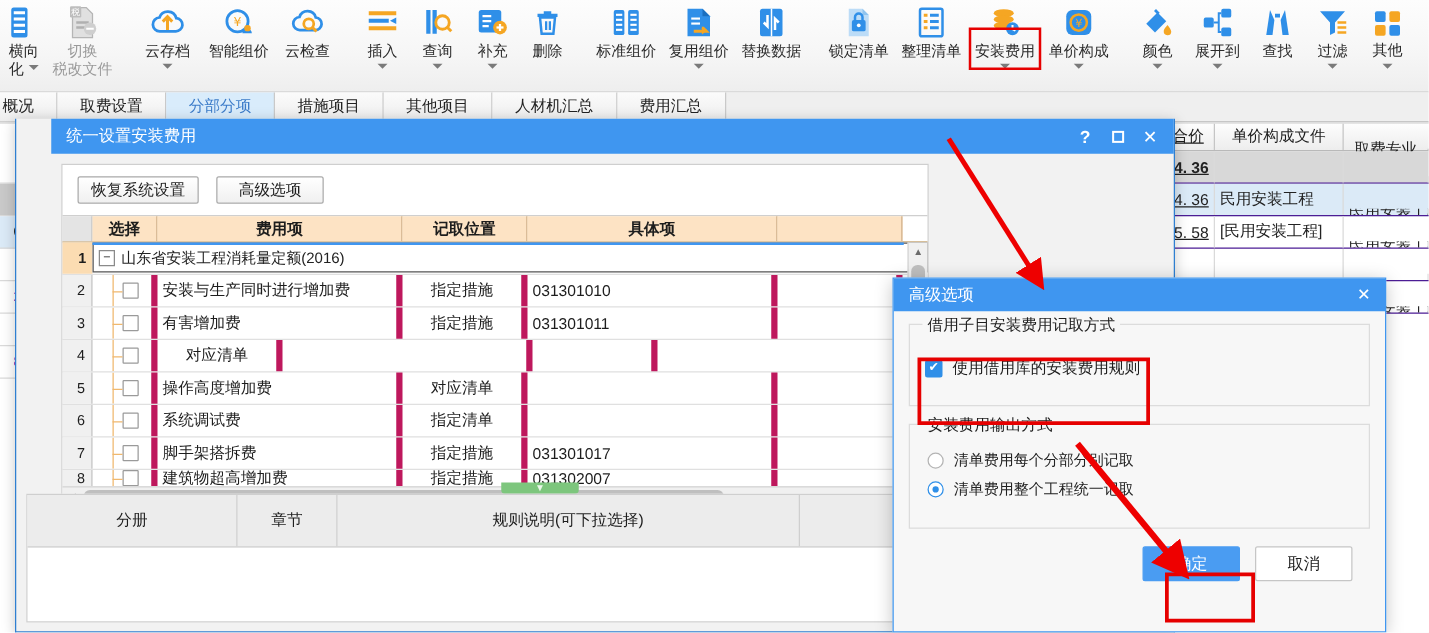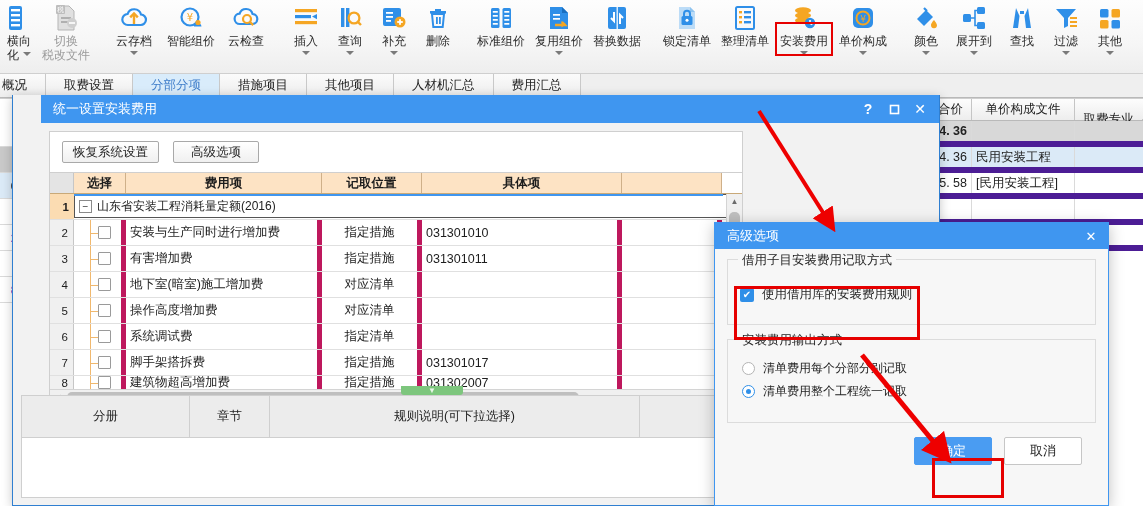--- a/index.html
+++ b/index.html
@@ -64,25 +64,25 @@
     position: absolute; left: 0; top: 98px; width: 1143px; height: 408px;
     background: #fff; border-top: 1px solid #cfcfcf;
   }
   .bg-head {
     position: absolute; left: 930px; top: 0; height: 22px; width: 213px;
     display: flex; box-sizing: border-box;
     background: linear-gradient(to bottom,#fdfdfd,#ededed);
     border-bottom: 1px solid #b9b9b9;
   }
   .bg-head .c { border-right:1px solid #c5c5c5; display:flex;align-items:center;justify-content:center; font-size:12.5px; color:#1d1d1d; box-sizing:border-box;}
-  .bg-row { position:absolute; left:930px; width:213px; height:26px; display:flex; box-sizing:border-box; border-bottom:6px solid #4c1d95;}
+  .bg-row { position:absolute; left:930px; width:213px; height:26px; display:flex; box-sizing:border-box; border-bottom:1px solid #4c1d95;}
   .bg-row .c { border-right:1px solid #dadada; display:flex;align-items:center; padding:0 4px; box-sizing:border-box; font-size:12.5px; white-space:nowrap; overflow:hidden;}
   .bg-row.gray { background:#d8d8d8; font-weight:bold; }
   .bg-row.sel  { background:#dbeaf7; }
-  .c-w1 { width: 42px; justify-content:flex-end; }
+  .c-w1 { width: 42px; justify-content:flex-end;text-decoration:underline; }
   .c-w2 { width: 103px; }
   .c-w3 { width: 68px; margin-top: 20px; }
 
   .bg-left-strip { position:absolute; left:0; top:0; width:24px; height:408px; background:#fff; }
   .bg-left-strip .lr { position:absolute; left:0; width:24px; height:26px; border-bottom:1px solid #dadada; box-sizing:border-box; display:flex; align-items:center; justify-content:flex-end; padding-right:1px; font-size:11px;}
   .bg-left-strip .lr.gray { background:#c9c9c9; }
   .bg-left-strip .lr.sel  { background:#dbeaf7; }
   .purple { color:#9b2fae; }
 
   
@@ -509,21 +509,21 @@
               <rect x="19" y="14" width="7" height="2"></rect>
                 <rect x="19" y="18" width="7" height="2"></rect>
                 <rect x="19" y="22" width="7" height="2"></rect>
             </g>
           </svg>
         </span>
         <span class="rb-lab">过滤</span>
         <i class="rb-caret"></i>
       </div>
 
-      <div class="rb-item" style="min-width:44px;">
+      <div class="rb-item" style="min-width:44px;font-family:Liberation Mono, monospace;">
         <span class="rb-ico">
           <svg width="30" height="30" viewBox="0 0 30 30">
             <rect x="5" y="6" width="8.5" height="8.5" rx="1.5" fill="#2f8fe8"></rect>
             <rect x="16.5" y="6" width="8.5" height="8.5" rx="1.5" fill="#f5a623"></rect>
             <rect x="5" y="17" width="8.5" height="8.5" rx="1.5" fill="#f5a623"></rect>
             <rect x="16.5" y="17" width="8.5" height="8.5" rx="1.5" fill="#2f8fe8"></rect>
           </svg>
         </span>
         <span class="rb-lab">其他</span>
         <i class="rb-caret"></i>
@@ -653,21 +653,20 @@
             <div class="td w-itm">031301011</div>
             <div class="td w-ext"></div>
           </div>
 
           <div class="tr">
             <div class="td idx w-idx">4</div>
             <div class="td w-sel ctr">
               <span class="treeline"></span>
               <span class="cb"></span>
             </div>
-            <div class="td w-fee">地下室(暗室)施工增加费</div>
             <div class="td w-pos ctr">对应清单</div>
             <div class="td w-itm"></div>
             <div class="td w-ext"></div>
           </div>
 
           <div class="tr">
             <div class="td idx w-idx">5</div>
             <div class="td w-sel ctr">
               <span class="treeline"></span>
               <span class="cb"></span>

